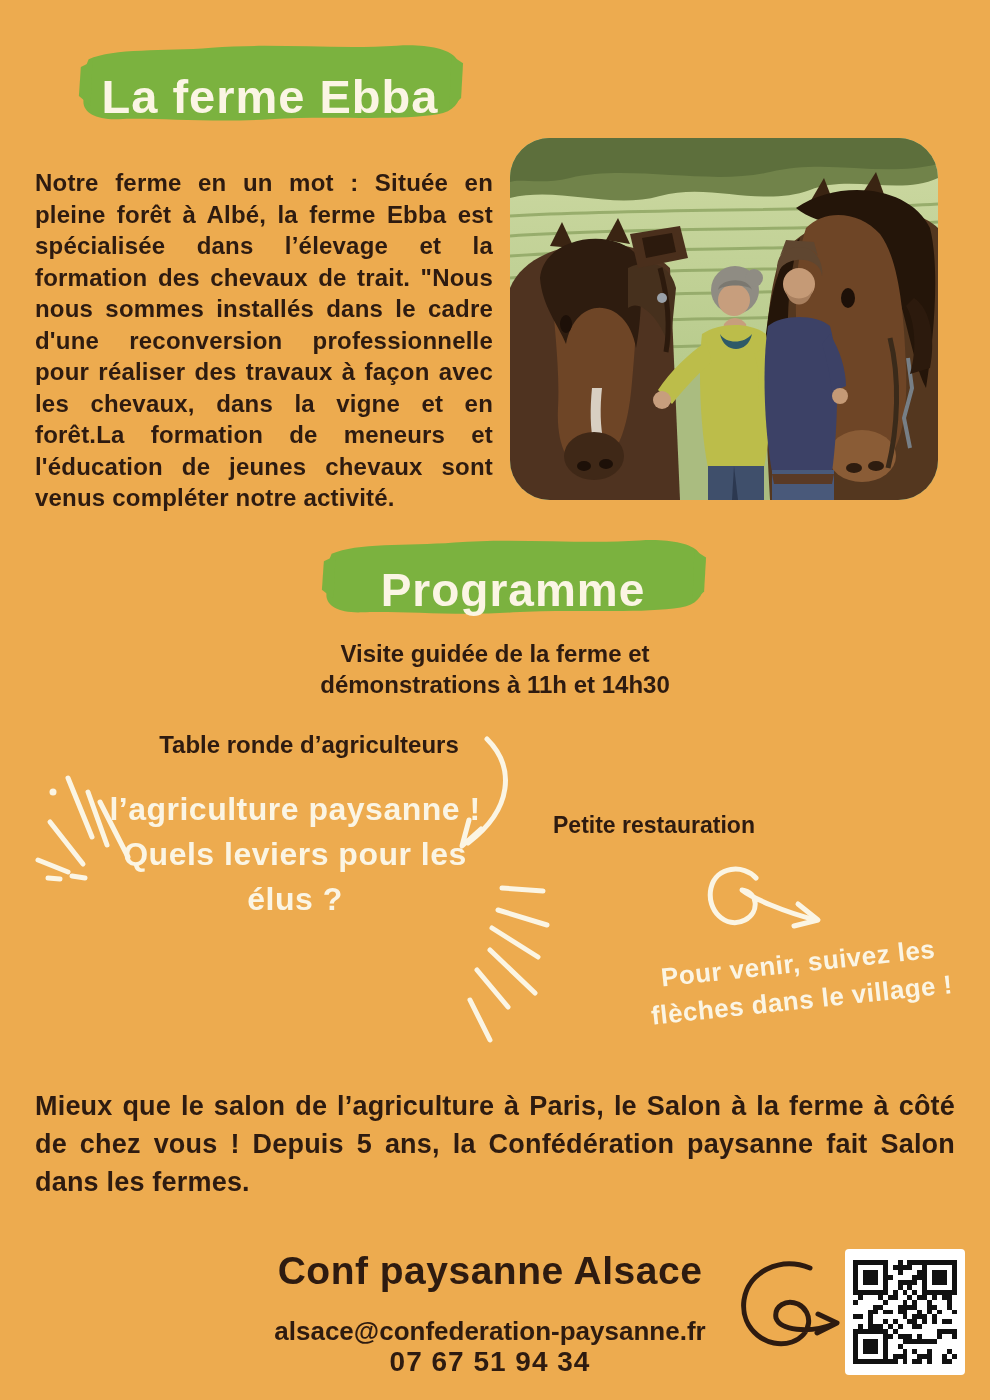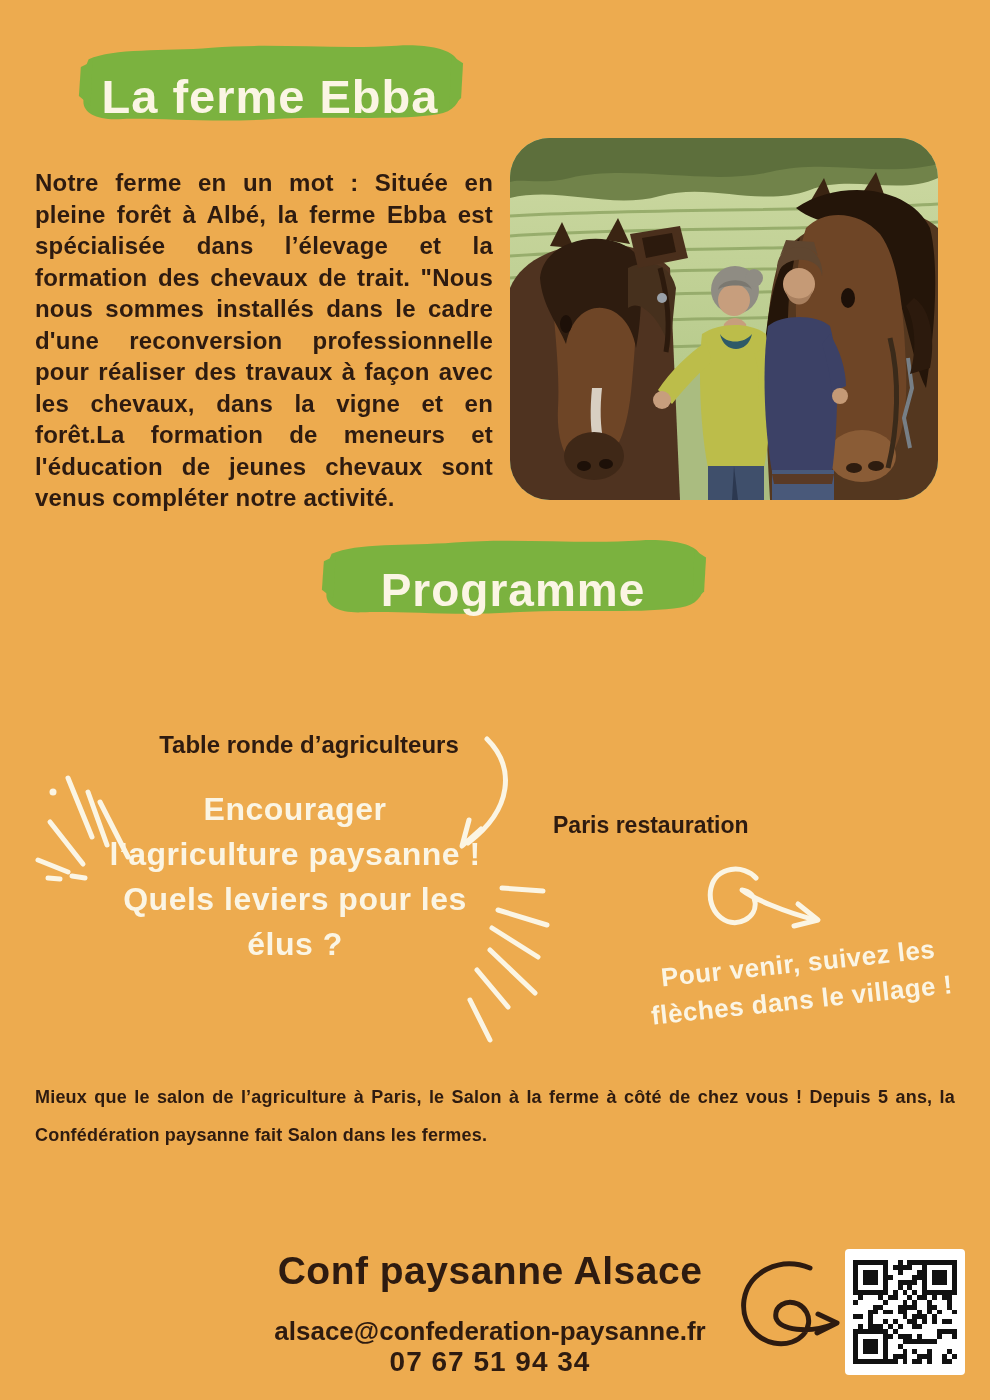--- a/index.html
+++ b/index.html
@@ -15,21 +15,21 @@
   .programme-banner .banner-text{font-size:46px;}
   .intro{left:35px;top:143px;width:458px;font-size:24px;line-height:31.5px;font-weight:700;text-align:justify;letter-spacing:.2px;}
   .photo{left:510px;top:138px;width:428px;height:362px;border-radius:40px;overflow:hidden;background:#b8c98c;}
   .photo svg{display:block;width:100%;height:100%;}
   .schedule{left:0;top:638px;width:990px;text-align:center;font-size:24px;line-height:31px;font-weight:700;}
   .item-left{left:0;top:731px;width:570px;text-align:center;font-size:24px;font-weight:700;padding-left:24px;}
   .item-right{left:495px;top:731px;width:484px;text-align:center;font-size:24px;font-weight:700;}
   .food{left:553px;top:812px;font-size:23px;font-weight:700;}
   .highlight{left:45px;top:787px;width:500px;text-align:center;font-size:32px;line-height:45px;font-weight:700;color:#FBF5E4;letter-spacing:.5px;}
   .pour-venir{left:610px;top:945px;width:380px;text-align:center;font-size:26px;line-height:37px;font-weight:700;color:#FBF5E4;transform:rotate(-6deg);letter-spacing:.5px;}
-  .para{left:35px;top:1060px;width:920px;font-size:18px;line-height:38px;font-weight:700;text-align:justify;letter-spacing:.2px;}
+  .para{left:35px;top:1060px;width:920px;font-size:27px;line-height:38px;font-weight:700;text-align:justify;letter-spacing:.2px;}
   .para2{top:1186px;}
   .org-name{left:35px;top:1249px;width:910px;text-align:center;font-size:39px;font-weight:700;letter-spacing:.5px;}
   .org-email{left:35px;top:1316px;width:910px;text-align:center;font-size:26px;font-weight:700;}
   .org-phone{left:35px;top:1346px;width:910px;text-align:center;font-size:28px;font-weight:700;letter-spacing:1px;}
   .qr-box{left:845px;top:1249px;width:104px;height:110px;background:#ffffff;border-radius:4px;padding:8px;}
   .qr-box svg{display:block;width:104px;height:110px;}
   .stroke-art{fill:none;stroke:#FBF5E4;stroke-width:5;stroke-linecap:round;stroke-linejoin:round;}
   .stroke-dark{fill:none;stroke:#2E1B10;stroke-width:5;stroke-linecap:round;stroke-linejoin:round;}
 </style>
 </head>
@@ -140,31 +140,34 @@
 
   <div class="abs banner programme-banner">
     <svg class="brush" viewBox="0 0 400 90" preserveAspectRatio="none" aria-hidden="true">
       <path fill="#7BB23F" d="M14,22 C40,10 90,14 140,10 C200,5 270,12 330,8 C355,6 382,10 390,20 C397,28 393,40 395,50 C397,64 390,76 372,79 C330,86 260,80 200,84 C140,88 80,82 45,84 C20,85 6,76 9,62 C11,50 8,34 14,22 Z"></path>
       <path fill="#7BB23F" d="M6,30 L18,24 L16,70 L4,60 Z"></path>
       <path fill="#7BB23F" d="M386,18 L398,26 L396,62 L384,74 Z"></path>
     </svg>
     <span class="banner-text">Programme</span>
   </div>
 
+  <div class="abs schedule">
+    <div>Visite guidée de la ferme et</div>
+    <div>démonstrations à 11h et 14h30</div>
+  </div>
 
   <div class="abs item-left">Table ronde d’agriculteurs</div>
-  <div class="abs food">Paris restauration</div>
+  <div class="abs food">Petite restauration</div>
 
   <svg class="abs" style="left:435px;top:733px;width:95px;height:130px;" viewBox="0 0 95 130" aria-hidden="true">
     <path class="stroke-art" d="M52,6 C80,34 78,76 33,110"></path>
     <path class="stroke-art" d="M46,96 L27,113 L34,87"></path>
   </svg>
 
   <div class="abs highlight">
-    <div>Encourager</div>
     <div>l’agriculture paysanne !</div>
     <div>Quels leviers pour les</div>
     <div>élus ?</div>
   </div>
 
   <svg class="abs" style="left:25px;top:760px;width:112px;height:125px;" viewBox="0 0 112 125" aria-hidden="true">
     <g class="stroke-art" stroke-width="6">
       <path d="M43,18 L67,77"></path>
       <path d="M63,32 L82,85"></path>
       <path d="M75,42 L103,97"></path>

